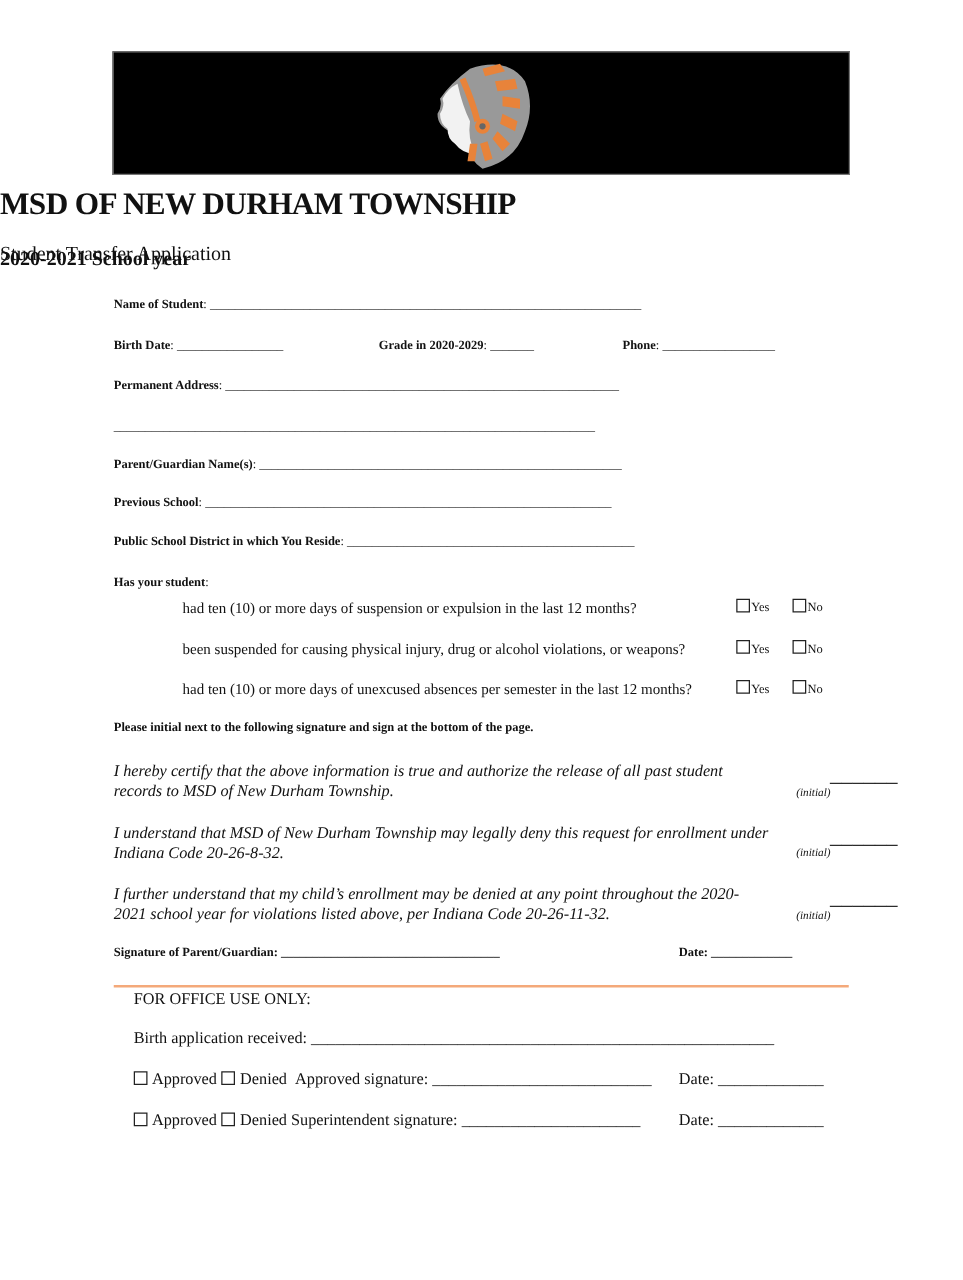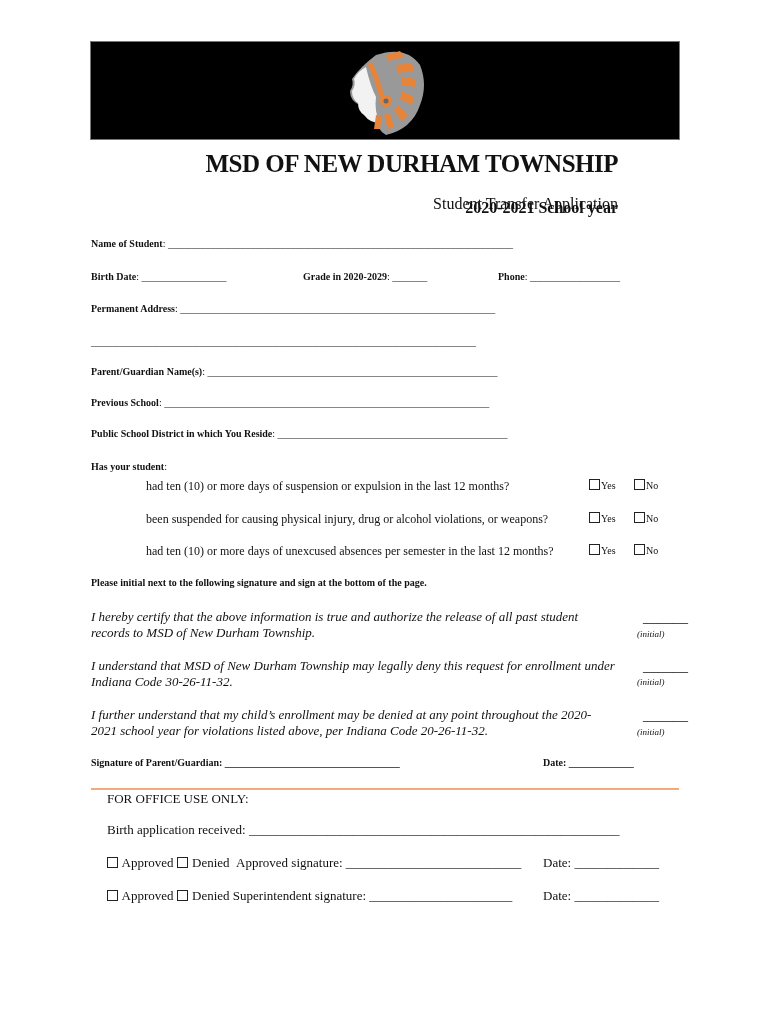--- a/index.html
+++ b/index.html
@@ -1,31 +1,31 @@
 <!DOCTYPE html>
 <html><head>
 <meta charset="utf-8">
 <style>
   html, body { margin:0; padding:0; background:#ffffff; }
   body { width:770px; height:1024px; position:relative; overflow:hidden;
          font-family:"Liberation Serif","DejaVu Serif",serif; color:#111; }
   .banner { position:absolute; left:90px; top:41px; width:590px; height:99px;
             background:#000; border:1px solid #777; box-sizing:border-box; }
   .logo { position:absolute; left:245px; top:3px; width:92px; height:92px; }
-  .title-block { position:absolute; left:0; width:618px; text-align:right; }
+  .title-block { position:absolute; left:0; width:618px; text-align:left; }
   .t1 { top:150px; font-size:25px; font-weight:bold; letter-spacing:-0.5px; }
   .t2 { top:195px; font-size:16px; font-weight:normal; }
   .t3 { top:199px; font-size:16px; font-weight:bold;font-family:Liberation Serif, serif; }
   .row { position:absolute; left:91px; font-size:10px; white-space:nowrap; }
   .lbl { font-weight:bold; }
   .q { position:absolute; left:108px; font-size:12px; white-space:nowrap;margin-left:38px; }
   .yn { position:absolute; font-size:10px; white-space:nowrap; }
   .box { display:inline-block; width:9px; height:9px; border:1px solid #222; vertical-align:-1px; margin-right:1px; }
   .ital { position:absolute; left:91px; font-size:13px; font-style:italic; line-height:16px; width:525px; }
-  .initial-line { position:absolute; left:643px; font-size:15px; }
+  .initial-line { position:absolute; left:664px; font-size:18px; }
   .initial-lbl { position:absolute; left:637px; font-size:9px; font-style:italic; }
   .divider { position:absolute; left:91px; top:788px; width:588px; height:2px; background:#f4a97a; }
   .office { position:absolute; left:107px; font-size:13px; white-space:nowrap; }
 </style>
 </head>
 <body>
 
 <div class="banner">
   <svg class="logo" viewBox="0 0 92 92">
     <path d="M40 10 Q70 0 84 20 Q92 40 84 60 Q76 84 50 90 Q40 84 38 70 Q28 72 24 60 Q14 56 14 46 Q18 40 16 34 Q24 22 40 10Z" fill="#999"></path>
@@ -85,21 +85,21 @@
 <div class="q" style="top:544px">had ten (10) or more days of unexcused absences per semester in the last 12 months?</div>
 <div class="yn" style="top:544px;left:589px"><span class="box"></span><span>Yes</span></div>
 <div class="yn" style="top:544px;left:634px"><span class="box"></span><span>No</span></div>
 
 <div class="row lbl" style="top:577px">Please initial next to the following signature and sign at the bottom of the page.</div>
 
 <div class="ital" style="top:609px">I hereby certify that the above information is true and authorize the release of all past student records to MSD of New Durham Township.</div>
 <div class="initial-line" style="top:609px">______</div>
 <div class="initial-lbl" style="top:629px">(initial)</div>
 
-<div class="ital" style="top:658px">I understand that MSD of New Durham Township may legally deny this request for enrollment under Indiana Code 30-26-11-32.</div>
+<div class="ital" style="top:658px">I understand that MSD of New Durham Township may legally deny this request for enrollment under Indiana Code 20-26-8-32.</div>
 <div class="initial-line" style="top:658px">______</div>
 <div class="initial-lbl" style="top:677px">(initial)</div>
 
 <div class="ital" style="top:707px">I further understand that my child’s enrollment may be denied at any point throughout the 2020-2021 school year for violations listed above, per Indiana Code 20-26-11-32.</div>
 <div class="initial-line" style="top:707px">______</div>
 <div class="initial-lbl" style="top:727px">(initial)</div>
 
 <div class="row lbl" style="top:757px">
   <span>Signature of Parent/Guardian:</span> <span>___________________________________</span>
 </div>

